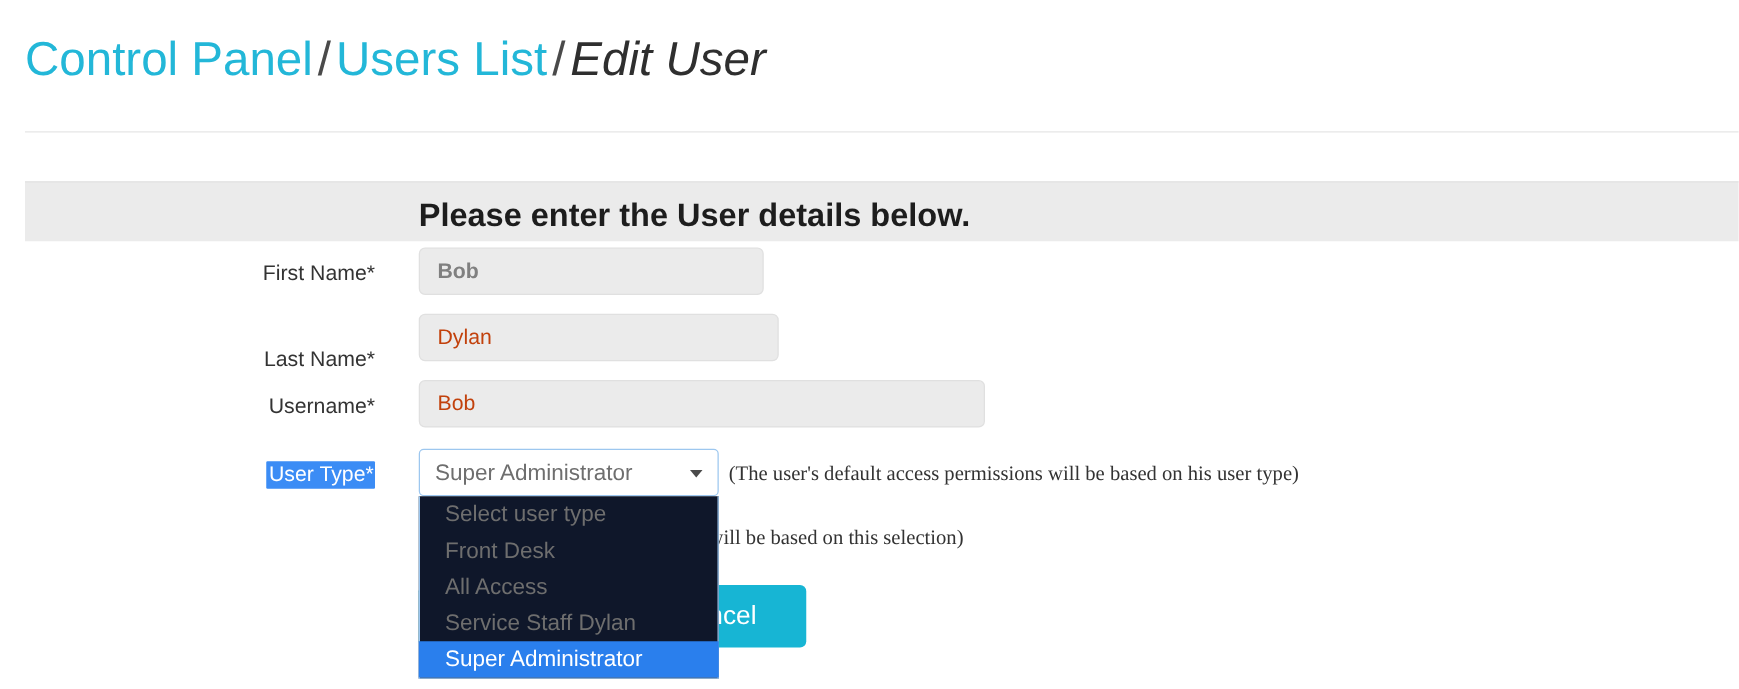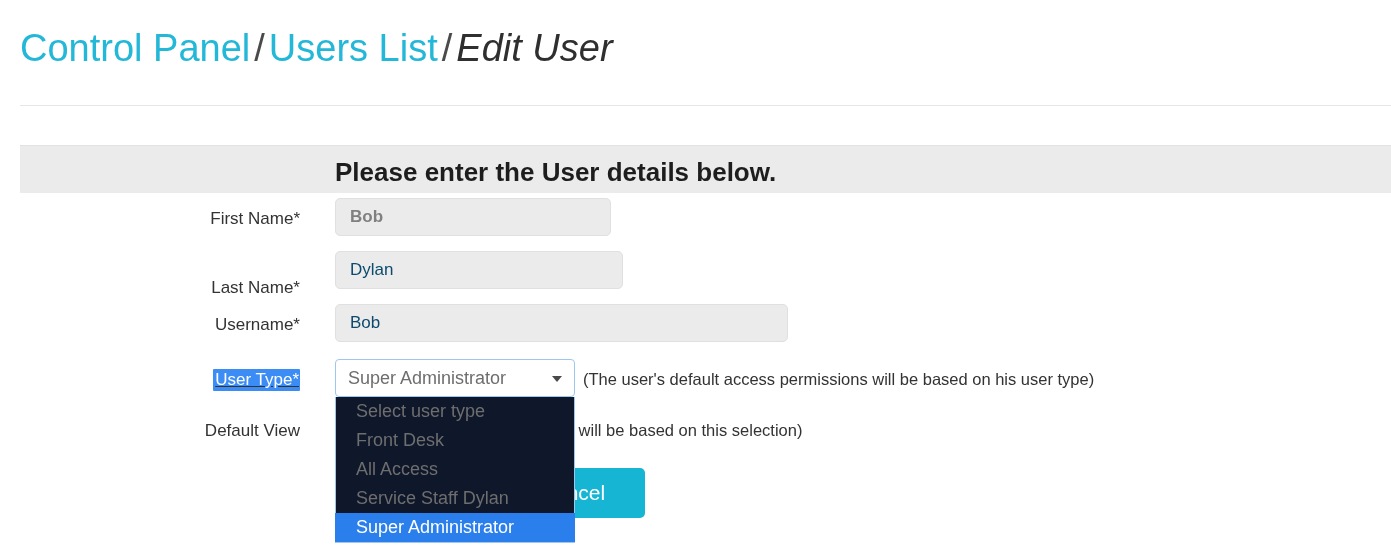--- a/index.html
+++ b/index.html
@@ -99,42 +99,42 @@
     width: 200px;
     text-align: right;
     font-size: 17px;
     color: #333333;
     line-height: 22px;
     white-space: nowrap;
   }
   .row-firstname  .field-label { top: 10px; }
   .row-lastname   .field-label { top: 26px; }
   .row-username   .field-label { top: 10px; text-align: right; }
-  .row-usertype   .field-label { top: 10px; text-decoration: underline; }
+  .row-usertype   .field-label { top: 10px; }
   .row-defaultview .field-label { top: 10px; }
 
   .label-selected {
     background: #3b8cf5;
     color: #ffffff;
     padding: 1px 1px 2px 2px;
     border-radius: 1px;
   }
 
   .text-input {
     position: absolute;
     left: 335px;
     top: 0px;
     height: 38px;
     box-sizing: border-box;
     background: #ebebeb;
     border: 1px solid #e0e0e0;
     border-radius: 5px;
     font-family: "Liberation Sans", sans-serif;
     font-size: 17px;
-    color: #0c4a6e;
+    color: #c2410c;
     padding: 0 14px;
     outline: none;
   }
   .text-input.w-first { width: 276px; }
   .text-input.w-last  { width: 288px; }
   .text-input.w-user  { width: 453px; }
   .text-input.bold-val { font-weight: bold; color: #808080; }
 
   
   .select-box {
@@ -195,20 +195,21 @@
     margin: 0 -1px;
     padding-left: 21px;
   }
 
   .hint-text {
     position: absolute;
     font-size: 16.5px;
     color: #333333;
     white-space: nowrap;
     line-height: 22px;
+    font-family: Liberation Serif, serif;
   }
   .row-usertype .hint-text { left: 583px; top: 9px; }
   .row-defaultview .hint-text { left: 448px; top: 9px; }
 
   
   .btn {
     position: absolute;
     top: 0;
     height: 50px;
     line-height: 50px;
@@ -277,21 +278,20 @@
       <div class="option-item">Front Desk</div>
       <div class="option-item">All Access</div>
       <div class="option-item">Service Staff Dylan</div>
       <div class="option-item selected">Super Administrator</div>
     </div>
 
     <div class="hint-text">(The user's default access permissions will be based on his user type)</div>
   </div>
 
   <div class="form-row row-defaultview">
-    <div class="field-label">Default View</div>
     <div class="hint-text">ser's default view will be based on this selection)</div>
   </div>
 
   <div class="form-row row-buttons">
     <button class="btn btn-save">Save</button>
     <button class="btn btn-cancel">Cancel</button>
   </div>
 
 </div>
 

